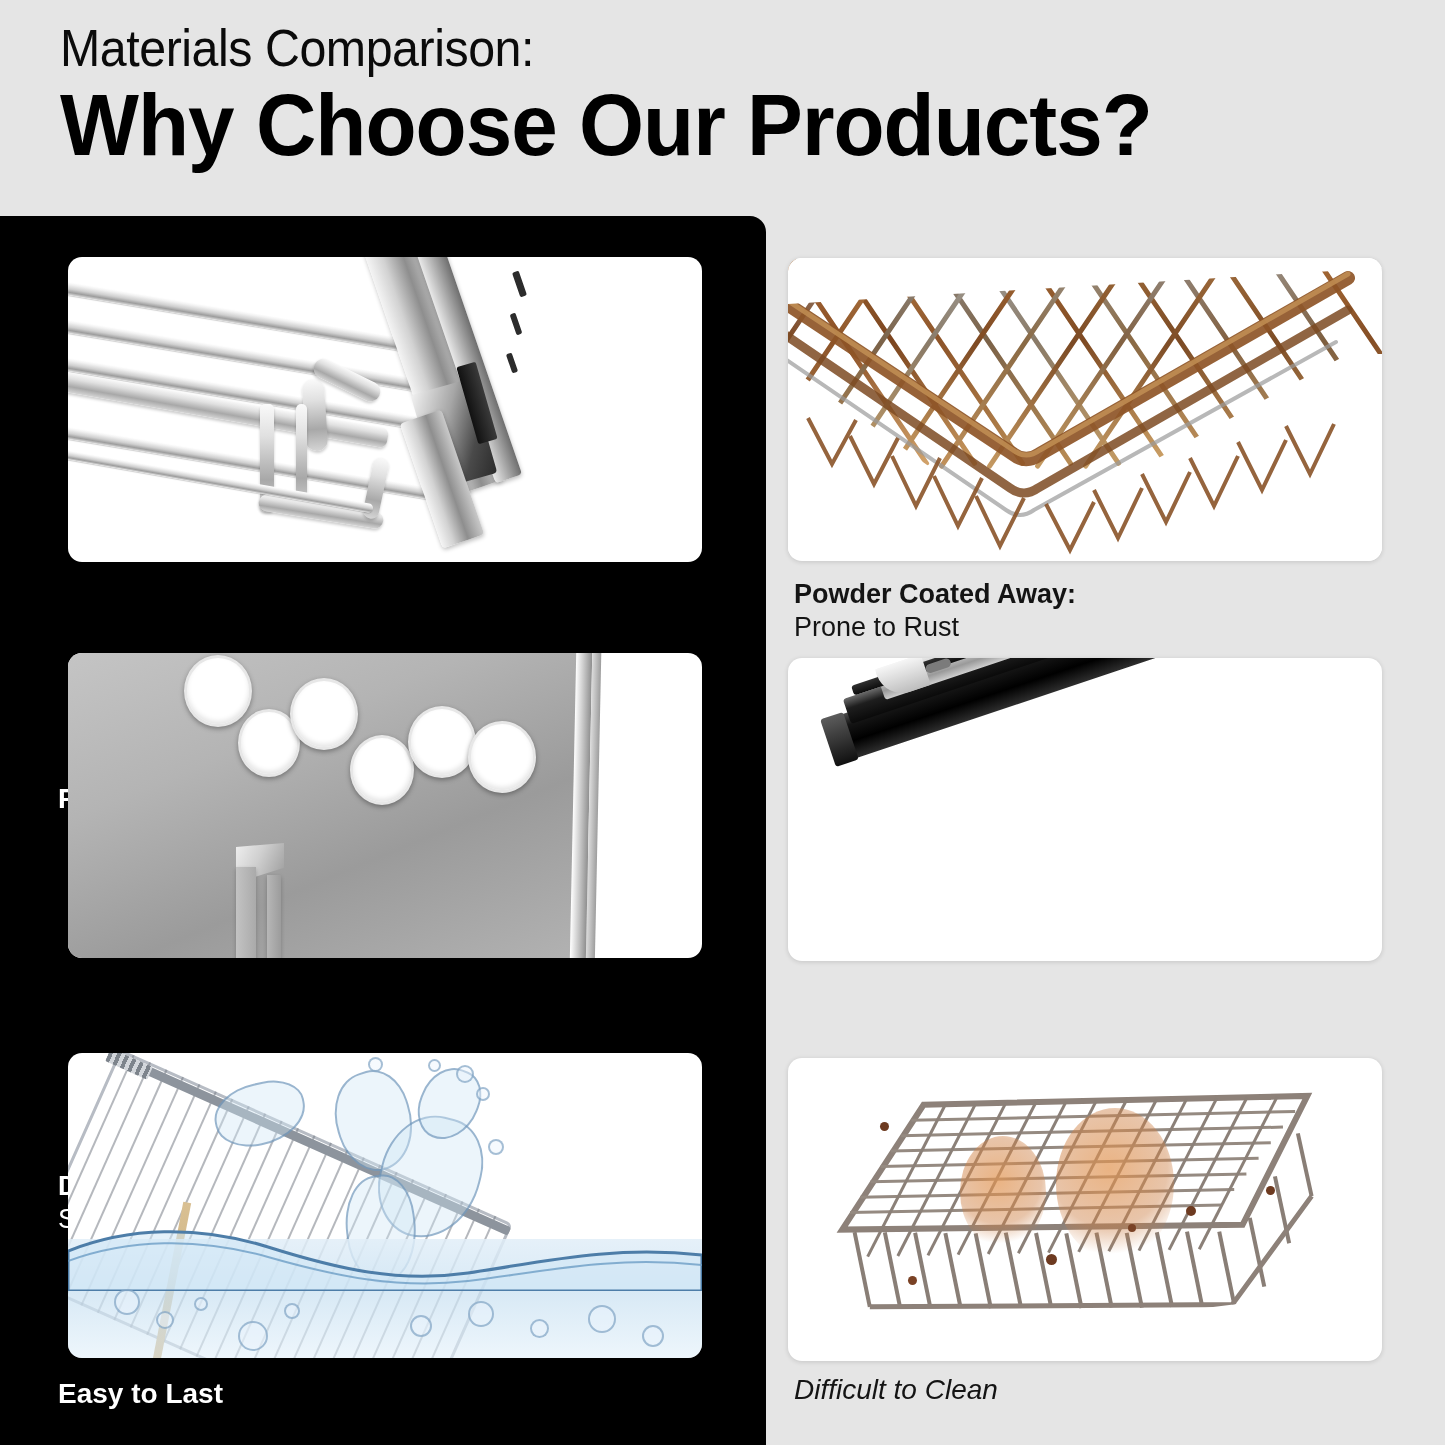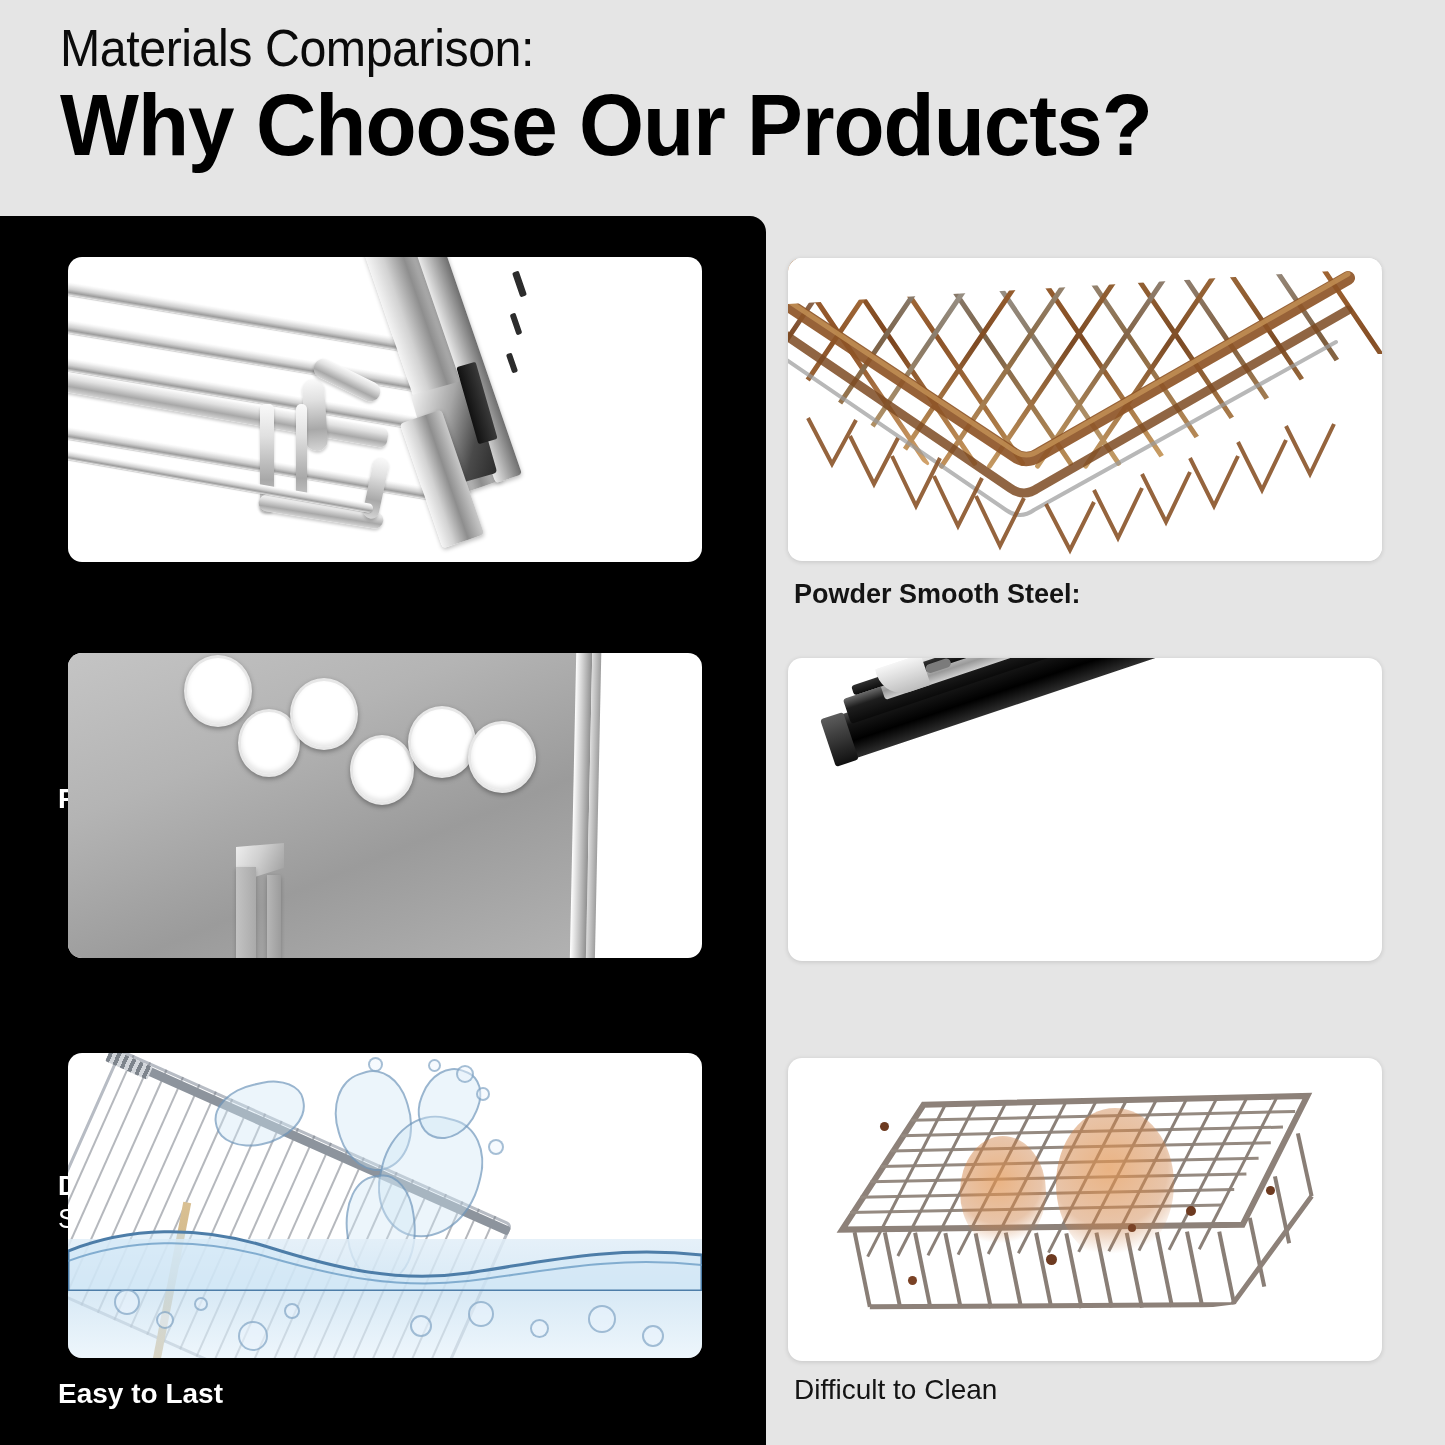--- a/index.html
+++ b/index.html
@@ -371,21 +371,22 @@
           <path d="M306,82 L330,130 L354,80"></path>
           <path d="M354,66 L378,114 L402,64"></path>
           <path d="M402,50 L426,98 L450,48"></path>
           <path d="M450,34 L474,82 L498,32"></path>
           <path d="M498,18 L522,66 L546,16"></path>
         </g>
       </svg>
     </div>
   </div>
   <div class="caption dark" style="left:28px; top:362px; font-size:27px;">
-    <span class="cap-title">Powder Smooth Steel:</span>
+    <span class="cap-title">Powder Coated Away:</span>
+    <span class="cap-sub">Prone to Rust</span>
   </div>
 
   <div class="photo-card shadowed" style="left:22px; top:442px; width:594px; height:303px;">
     <div class="scene">
       <div style="position:absolute; left:48px; top:30px; width:640px; height:120px; transform:rotate(-18.5deg); transform-origin:left center;">
 
         <div class="ds-body" style="left:0; top:30px; width:640px; height:46px; background:linear-gradient(180deg,#4b4b4b 0%,#141414 26%,#000 62%,#2e2e2e 100%);"></div>
 
         <div class="ds-body" style="left:22px; top:16px; width:618px; height:26px; background:linear-gradient(180deg,#6a6a6a 0%,#1e1e1e 40%,#0a0a0a 100%);"></div>
 
@@ -464,15 +465,15 @@
 
       <div style="position:absolute; left:92px;  top:64px;  width:9px;  height:9px;  background:#6d3a20; border-radius:50%;"></div>
       <div style="position:absolute; left:258px; top:196px; width:11px; height:11px; background:#6d3a20; border-radius:50%;"></div>
       <div style="position:absolute; left:340px; top:166px; width:8px;  height:8px;  background:#7a4225; border-radius:50%;"></div>
       <div style="position:absolute; left:398px; top:148px; width:10px; height:10px; background:#6d3a20; border-radius:50%;"></div>
       <div style="position:absolute; left:120px; top:218px; width:9px;  height:9px;  background:#7a4225; border-radius:50%;"></div>
       <div style="position:absolute; left:478px; top:128px; width:9px;  height:9px;  background:#6d3a20; border-radius:50%;"></div>
     </div>
   </div>
   <div class="caption dark" style="left:28px; top:1157px; font-size:28px;">
-    <span class="cap-title" style="font-weight:400;">Difficult to Clean</span>
+    <span class="cap-title" style="font-weight:400;font-style:italic;">Difficult to Clean</span>
   </div>
 </div>
 
 </body></html>

